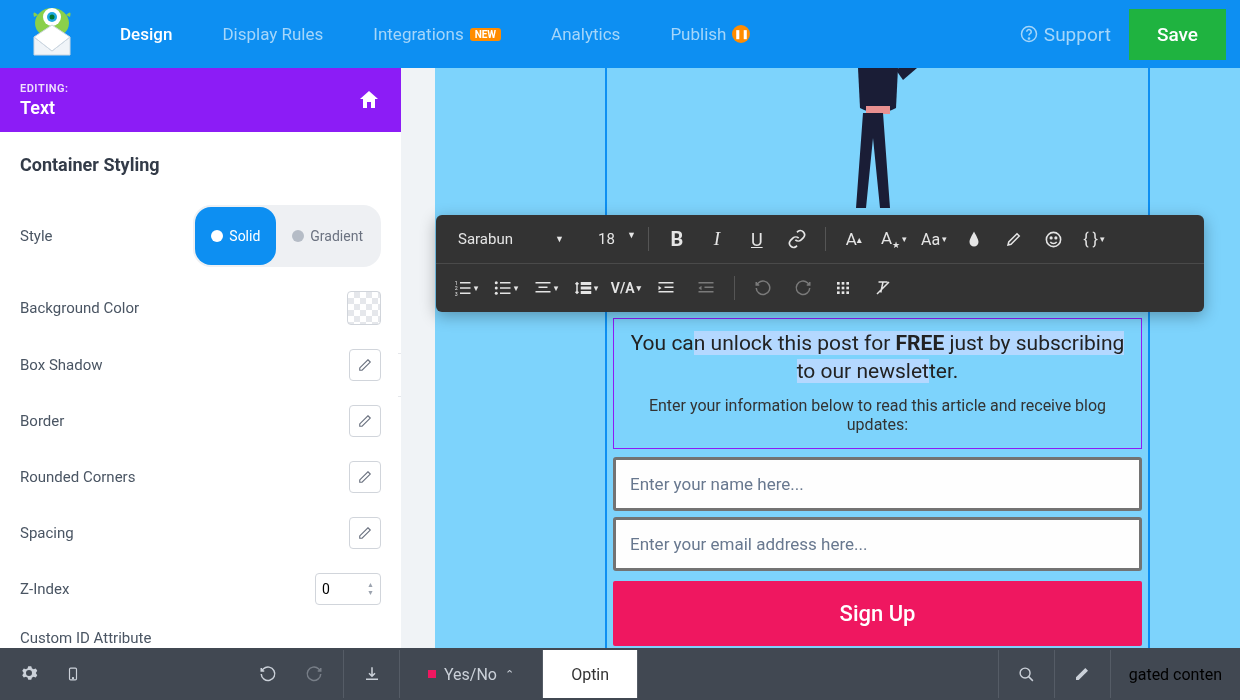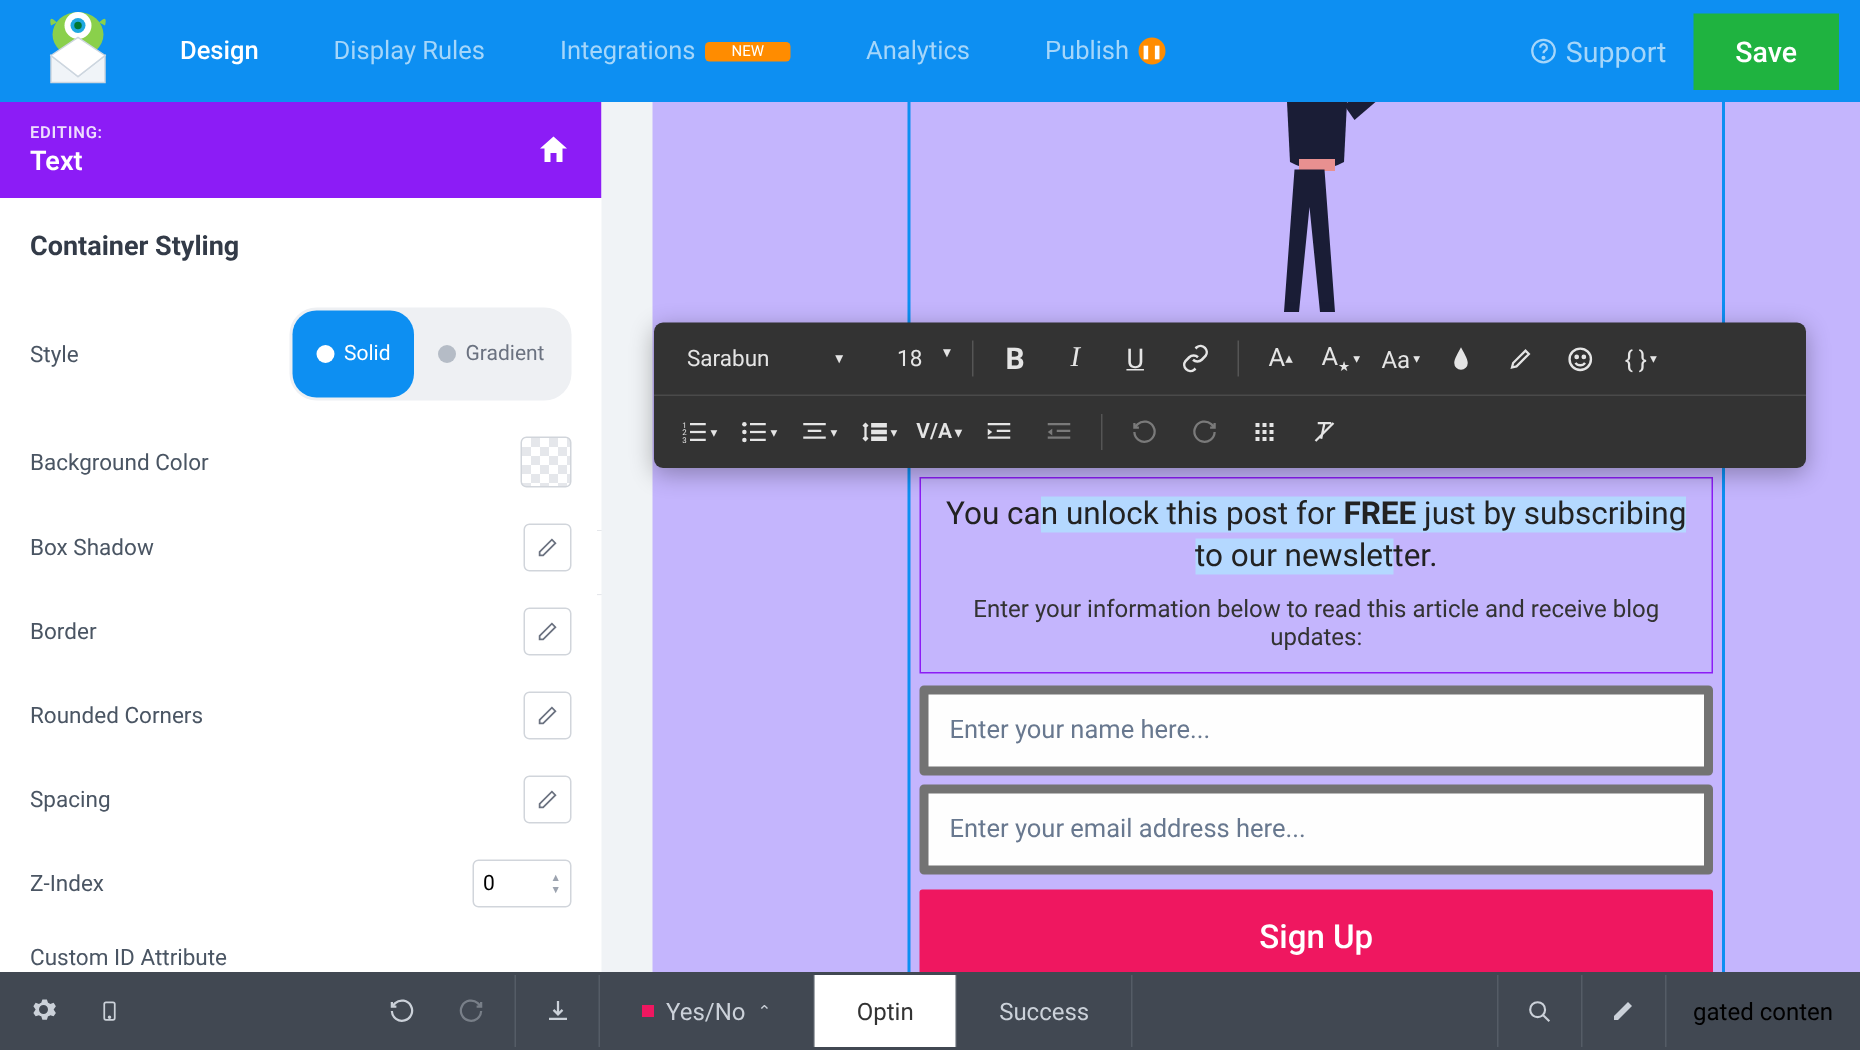--- a/index.html
+++ b/index.html
@@ -3,21 +3,21 @@
 <meta charset="utf-8">
 <style>
 *{margin:0;padding:0;box-sizing:border-box;font-family:-apple-system,BlinkMacSystemFont,"Segoe UI",Roboto,sans-serif}
 body{width:1240px;height:700px;overflow:hidden;background:#fff;position:relative}
 .topnav{height:68px;background:#0d8ff2;display:flex;align-items:center;padding:0 0 0 10px}
 .logo{width:85px;height:68px;display:flex;align-items:center;justify-content:center}
 .nav-tabs{display:flex;align-items:center;height:68px}
 .nav-tab{padding:0 25px;height:84px;display:flex;align-items:center;color:#a5d6fa;font-size:17px;cursor:pointer;position:relative}
 .nav-tab.active{color:#fff;font-weight:500}
 .nav-tab.active::after{content:"";position:absolute;bottom:0;left:30px;right:30px;height:4px;background:#fff}
-.nav-badge{background:#ff8c00;color:#fff;font-size:10px;font-weight:400;padding:1px 18px;border-radius:3px;margin-left:6px}
+.nav-badge{background:#ff8c00;color:#fff;font-size:10px;font-weight:700;padding:1px 5px;border-radius:3px;margin-left:6px}
 .nav-pause{background:#ff8c00;color:#fff;width:18px;height:18px;border-radius:50%;display:inline-flex;align-items:center;justify-content:center;margin-left:6px;font-size:9px}
 .nav-right{margin-left:auto;display:flex;align-items:center;gap:18px;padding-right:14px}
 .support{color:#a5d6fa;font-size:19px;display:flex;align-items:center;gap:6px}
 .save-btn{background:#1fb340;color:#fff;border:none;padding:14px 28px;font-size:19px;font-weight:500;cursor:pointer}
 .main{display:flex;height:580px}
 .sidebar{width:401px;background:#fff;display:flex;flex-direction:column;position:relative}
 .editing-header{background:#8c1cf6;color:#fff;padding:14px 20px;display:flex;align-items:center;justify-content:space-between}
 .editing-label{font-size:11px;font-weight:600;letter-spacing:0.5px;opacity:0.85}
 .editing-title{font-size:18px;font-weight:600;margin-top:2px}
 .section-title{font-size:18px;font-weight:700;color:#333b48;padding:22px 20px 18px}
@@ -29,28 +29,28 @@
 .toggle-opt:not(.active) .toggle-dot{background:#b5bcc6}
 .swatch{width:34px;height:34px;border:1px solid #d1d5db;border-radius:4px;background:repeating-conic-gradient(#e5e7eb 0 25%,#fff 0 50%) 0 0/12px 12px}
 .edit-btn{width:32px;height:32px;border:1px solid #d1d5db;border-radius:4px;background:#fff;display:flex;align-items:center;justify-content:center;cursor:pointer;color:#6b7280}
 .num-input{width:66px;height:32px;border:1px solid #d1d5db;border-radius:4px;padding:0 6px;font-size:14px;display:flex;align-items:center;justify-content:space-between}
 .num-input input{border:none;width:30px;font-size:14px;outline:none}
 .num-steppers{display:flex;flex-direction:column;gap:1px}
 .num-steppers span{font-size:7px;color:#9ca3af;line-height:1;cursor:pointer}
 .custom-id-input{margin:4px 20px 0;border:1px solid #d1d5db;border-radius:4px;height:38px;width:calc(100% - 40px)}
 .collapse-btn{position:absolute;right:-15px;top:285px;width:18px;height:44px;background:#fff;border:1px solid #e5e7eb;border-left:none;border-radius:0 10px 10px 0;display:flex;align-items:center;justify-content:center;cursor:pointer;font-size:12px;color:#6b7280}
 .canvas{flex:1;background:#f0f3f6;position:relative;overflow:hidden}
-.page{position:absolute;left:34px;top:0;right:0;bottom:0;background:#c4b5fd}
+.page{position:absolute;left:34px;top:0;right:0;bottom:0;background:#7dd3fc}
 .form-col{position:absolute;left:170px;top:0;width:545px;border-left:2px solid #0d8ff2;border-right:2px solid #0d8ff2;bottom:-10px;padding:0}
 .person{position:absolute;left:50%;transform:translateX(-50%);top:-60px;width:200px;height:280px}
 .text-block{border:1px solid #8c1cf6;margin:250px 6px 8px;padding:10px 10px 14px;text-align:center}
 .text-line1{font-size:21px;color:#222;line-height:1.35}
 .text-line1 .hl{background:#b4d8ff}
 .text-line2{font-size:16px;color:#333;margin-top:10px}
-.input-field{margin:6px 6px;border:6px solid #737373;border-radius:3px;padding:14px;font-size:17px;color:#68788f;background:#fefefe}
+.input-field{margin:6px 6px;border:3px solid #737373;border-radius:3px;padding:14px;font-size:17px;color:#68788f;background:#fefefe}
 .signup-btn{margin:10px 6px 0;background:#ef1760;color:#fff;text-align:center;padding:20px;font-size:22px;font-weight:500;border-radius:2px}
 .rte{position:absolute;left:436px;top:215px;width:768px;background:#333;border-radius:6px;box-shadow:0 4px 16px rgba(0,0,0,0.3);color:#e5e5e5;z-index:50}
 .rte-row{display:flex;align-items:center;padding:10px 14px;gap:8px}
 .rte-row:first-child{border-bottom:1px solid #4a4a4a}
 .rte-font{display:flex;align-items:center;gap:40px;padding:4px 8px;font-size:15px;min-width:140px}
 .rte-size{display:flex;align-items:flex-start;gap:10px;font-size:15px}
 .rte-btn{width:32px;height:28px;display:flex;align-items:center;justify-content:center;cursor:pointer;font-size:17px}
 .rte-sep{width:1px;height:24px;background:#555;margin:0 4px}
 .caret{font-size:9px;margin-left:2px}
 .bottombar{height:52px;background:#414852;display:flex;align-items:center;position:absolute;bottom:0;left:0;right:0}
@@ -402,21 +402,20 @@
         </span>
     </div>
   </div>
   <div class="bb-seg" style="width:56px">
       <svg width="18" height="18" viewBox="0 0 24 24" fill="none" stroke="#cbd1d9" stroke-width="2">
         <path d="M12 3v12m-4-4l4 4 4-4M4 19h16"></path>
       </svg>
     </div>
   <div class="bb-seg bb-step yn"><span>Yes/No</span>&nbsp;&nbsp;<span style="font-size:11px">⌃</span></div>
   <div class="bb-seg bb-step active">Optin</div>
-  <div class="bb-seg bb-step">Success</div>
   <div class="bb-seg" style="flex:1;border-right:1px solid #555c66"></div>
   <div class="bb-seg" style="width:56px">
       <svg width="17" height="17" viewBox="0 0 24 24" fill="none" stroke="#cbd1d9" stroke-width="2">
         <circle cx="10" cy="10" r="7"></circle>
         <path d="M21 21l-6-6"></path>
       </svg>
     </div>
   <div class="bb-seg" style="width:56px">
       <svg width="16" height="16" viewBox="0 0 24 24" fill="#cbd1d9">
         <path d="M17 3l4 4L7 21H3v-4z"></path>

